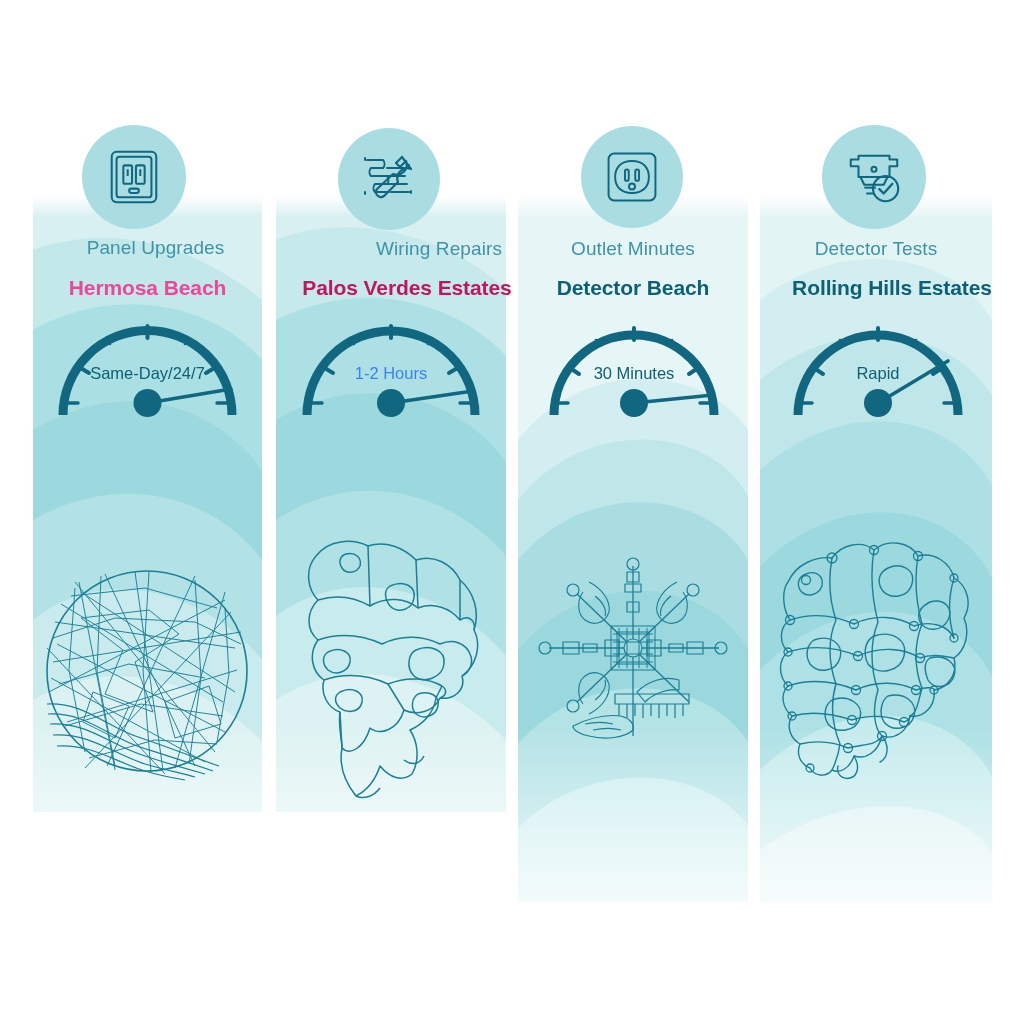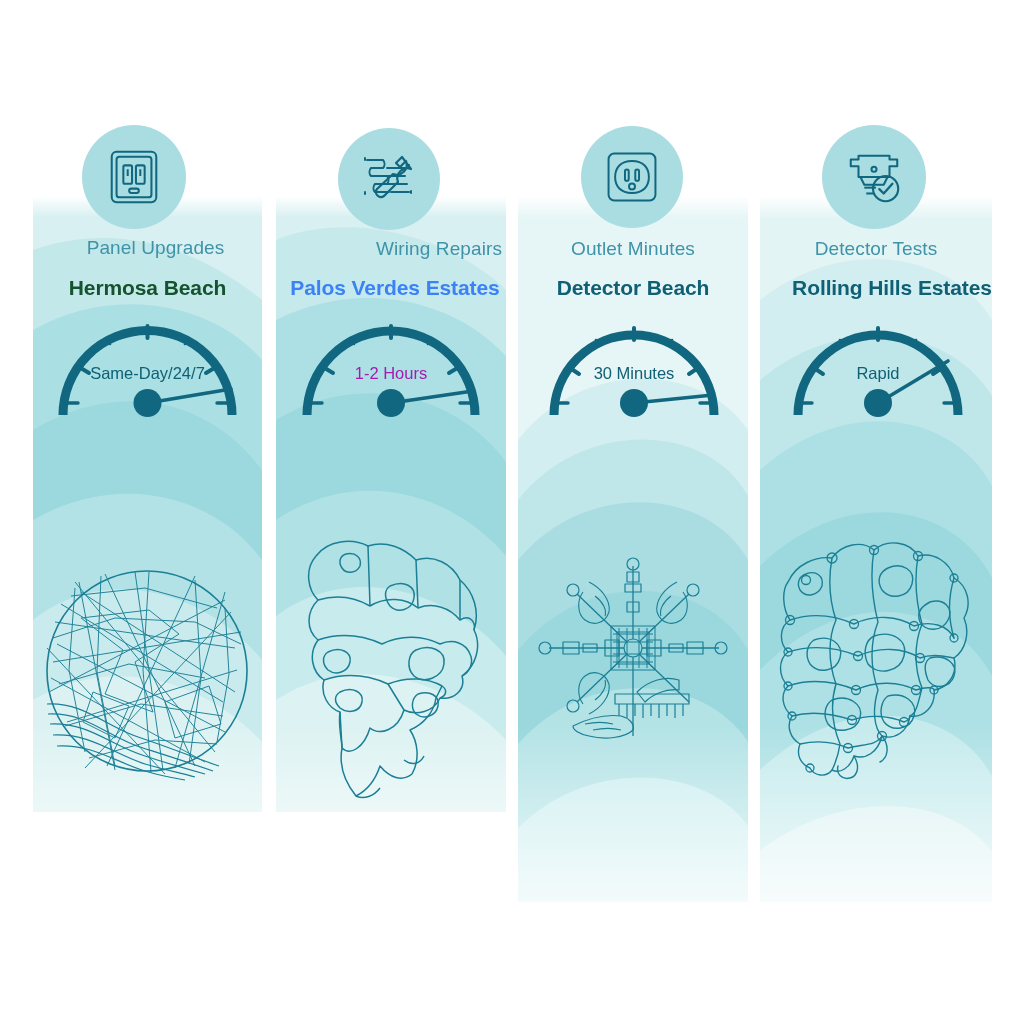--- a/index.html
+++ b/index.html
@@ -117,21 +117,21 @@
           <rect x="14" y="11" width="36" height="42" rx="3"></rect>
           <rect x="21" y="20" width="9" height="19" rx="1.6"></rect>
           <rect x="34" y="20" width="9" height="19" rx="1.6"></rect>
           <line x1="25.5" y1="24" x2="25.5" y2="31"></line>
           <line x1="38.5" y1="24" x2="38.5" y2="31"></line>
           <rect x="27" y="44" width="10" height="4.5" rx="2.2"></rect>
         </g>
       </svg>
     </div>
     <div class="lbl svc" style="left:8px;width:229px;top:237px;color:#3f93a8;">Panel Upgrades</div>
-    <div class="lbl city" style="left:0;width:229px;top:276px;color:#14532d;">Hermosa Beach</div>
+    <div class="lbl city" style="left:0;width:229px;top:276px;color:#ec4899;">Hermosa Beach</div>
 
     <div class="gwrap" style="left:6px;top:305px;width:217px;height:120px;">
       <svg width="217" height="120" viewBox="0 0 217 120">
         <g fill="none" stroke="#10677f" stroke-width="9" stroke-linecap="butt">
           <path d="M24 110 A 84 84 0 0 1 193 110"></path>
         </g>
         <g stroke="#10677f" stroke-width="4" stroke-linecap="round">
           <line x1="108.5" y1="21" x2="108.5" y2="33"></line>
           <line x1="40" y1="62" x2="50" y2="68"></line>
           <line x1="177" y1="62" x2="167" y2="68"></line>
@@ -183,21 +183,21 @@
         <g fill="none" stroke="#10677f" stroke-width="2" stroke-linecap="round" stroke-linejoin="round">
           <path d="M10 13 h16 a6 6 0 0 1 0 8 h-12 a6 6 0 0 0 0 8 h16 a6 6 0 0 1 0 8 h-12 a6 6 0 0 0 0 8 h14"></path>
           <path d="M8 13 v-2 M8 45 v2"></path>
           <path d="M30 21 h18 M26 29 h22 M30 37 h20 M34 45 h18"></path>
           <path d="M52 20 v-2 M54 44 v2"></path>
           <path d="M45 10 l-6 6 4 4 6-6 a10 10 0 0 1 -13 13 L20 42 a5 5 0 0 0 7 7 L41 35 a10 10 0 0 1 13 -13 z" stroke-width="2.2"></path>
         </g>
       </svg>
     </div>
     <div class="lbl svc" style="left:0;width:230px;top:238px;color:#3f93a8;padding-left:48px;">Wiring Repairs</div>
-    <div class="lbl city" style="left:4px;width:230px;top:276px;color:#3b82f6;">Palos Verdes Estates</div>
+    <div class="lbl city" style="left:16px;width:230px;top:276px;color:#be185d;">Palos Verdes Estates</div>
 
     <div class="gwrap" style="left:8px;top:305px;width:214px;height:120px;">
       <svg width="214" height="120" viewBox="0 0 214 120">
         <g fill="none" stroke="#10677f" stroke-width="9" stroke-linecap="butt">
           <path d="M23 110 A 84 84 0 0 1 191 110"></path>
         </g>
         <g stroke="#10677f" stroke-width="4" stroke-linecap="round">
           <line x1="107" y1="21" x2="107" y2="33"></line>
           <line x1="39" y1="62" x2="49" y2="68"></line>
           <line x1="175" y1="62" x2="165" y2="68"></line>
@@ -206,21 +206,21 @@
           <line x1="27" y1="98" x2="38" y2="98"></line>
           <line x1="187" y1="98" x2="176" y2="98"></line>
         </g>
         <g stroke="#10677f" stroke-width="2.6" stroke-linecap="round">
           <line x1="67" y1="33" x2="70" y2="39"></line>
           <line x1="147" y1="33" x2="144" y2="39"></line>
         </g>
         <line x1="107" y1="98" x2="189" y2="86" stroke="#10677f" stroke-width="3.4" stroke-linecap="round"></line>
         <circle cx="107" cy="98" r="14" fill="#10677f"></circle>
       </svg>
-      <div class="gtext" style="top:59px;color:#a21caf;">1-2 Hours</div>
+      <div class="gtext" style="top:59px;color:#3b82f6;">1-2 Hours</div>
     </div>
 
     <svg style="position:absolute;left:18px;top:534px;" width="200" height="266" viewBox="0 0 200 266">
       <g stroke="#1b7f96" fill="none" stroke-width="1.5" stroke-linejoin="round">
         <path d="M22 22 C 34 6 58 4 74 12 C 92 6 110 14 122 26 C 140 20 158 30 166 46
                  C 180 58 186 78 180 96 C 188 112 182 132 168 142 C 172 156 160 166 146 164
                  C 140 178 122 182 110 176 C 104 196 86 202 76 194 C 70 214 56 222 48 214
                  C 44 236 54 252 62 262 C 74 256 82 244 86 232 C 96 244 108 248 118 240
                  C 126 226 124 208 116 196 C 130 190 140 178 142 164
                  M22 22 C 10 36 14 56 24 66 C 12 78 12 96 24 106 C 14 120 18 138 30 146

